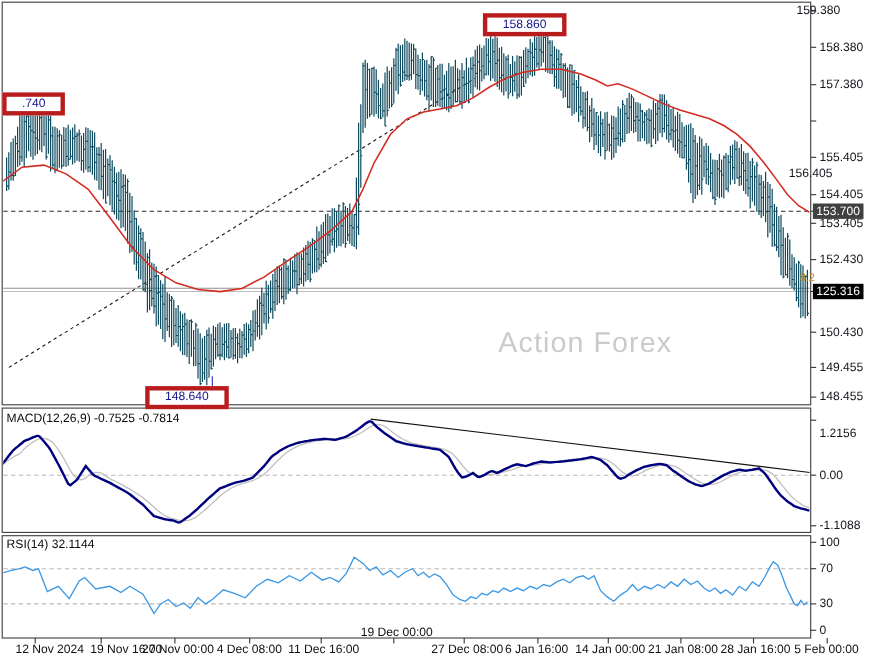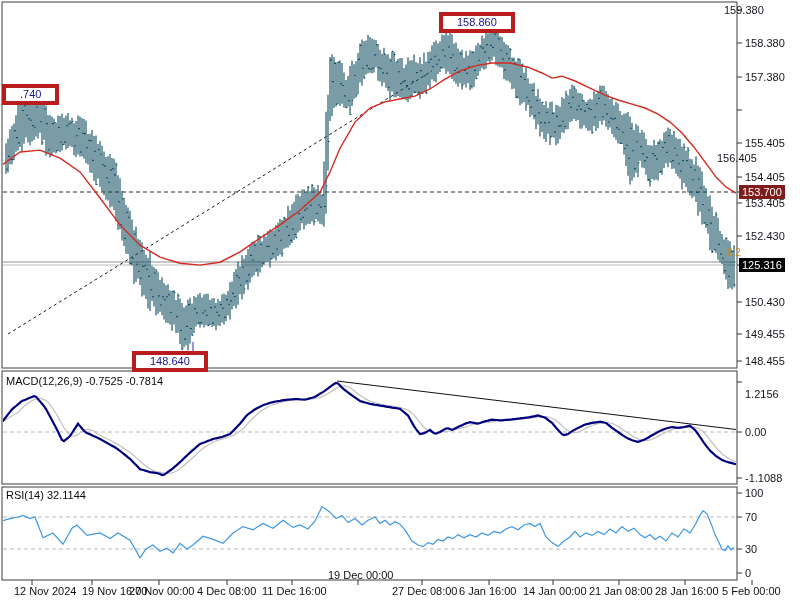--- a/index.html
+++ b/index.html
@@ -16,20 +16,21 @@
   .xl{font-size:11px;color:#101014;}
   .badge{font-size:11px;color:#fff;padding:0 3px;line-height:14px;height:14px;z-index:4;}
   .annbox{font-size:11px;line-height:13px;border:4px solid #b91c1c;color:#14148c;
           background:#fff;padding:0 14px;z-index:4;}
   #fib-label{font-size:10px;color:#c08a1e;z-index:4;}
 </style>
 </head>
 <body>
 
 <div id="root">
+  <div id="watermark" class="abs" style="left:453px;top:296px;">Action Forex</div>
 
   <svg id="chart-svg" width="800" height="600">
       <rect x="2" y="2" width="735" height="366" fill="none" stroke="#3c3c3c" stroke-width="1"></rect>
       <rect x="2" y="371" width="735" height="113" fill="none" stroke="#3c3c3c" stroke-width="1"></rect>
       <rect x="2" y="487" width="735" height="93" fill="none" stroke="#3c3c3c" stroke-width="1"></rect>
       <defs>
         <clipPath id="clip0">
           <rect x="3" y="3" width="733" height="364"></rect>
         </clipPath>
         <clipPath id="clip1">
@@ -105,21 +106,21 @@
       <div class="txt yl" style="left: 745px; top: 37px;">158.380</div>
       <div class="txt yl" style="left: 745px; top: 71px;">157.380</div>
       <div class="txt yl" style="left: 717px; top: 104px; margin-top: 48px;">156.405</div>
       <div class="txt yl" style="left: 745px; top: 137px;">155.405</div>
       <div class="txt yl" style="left: 745px; top: 171px;">154.405</div>
       <div class="txt yl" style="left: 745px; top: 197px;">153.405</div>
       <div class="txt yl" style="left: 745px; top: 230px;">152.430</div>
       <div class="txt yl" style="left: 745px; top: 296px;">150.430</div>
       <div class="txt yl" style="left: 745px; top: 328px;">149.455</div>
       <div class="txt yl" style="left: 745px; top: 355px;">148.455</div>
-      <div class="txt badge" style="left: 739px; top: 185px; background: #7f1d1d;">153.700</div>
+      <div class="txt badge" style="left: 739px; top: 185px; background: #404040;">153.700</div>
       <div class="txt badge" style="left: 739px; top: 258px; background: rgb(0, 0, 0);">125.316</div>
       <div class="txt yl" style="left: 745px; top: 388px;">1.2156</div>
       <div class="txt yl" style="left: 745px; top: 426px; font-weight: normal;">0.00</div>
       <div class="txt yl" style="left: 745px; top: 472px;">-1.1088</div>
       <div class="txt yl" style="left: 745px; top: 487px;">100</div>
       <div class="txt yl" style="left: 745px; top: 511px;">70</div>
       <div class="txt yl" style="left: 745px; top: 543px;">30</div>
       <div class="txt yl" style="left: 745px; top: 567px;">0</div>
       <div class="txt xl" style="left: 2px; top: 585px; margin-left: 12px;">12 Nov 2024</div>
       <div class="txt xl" style="left: 62px; top: 585px; padding-left: 20px;">19 Nov 16:00</div>

